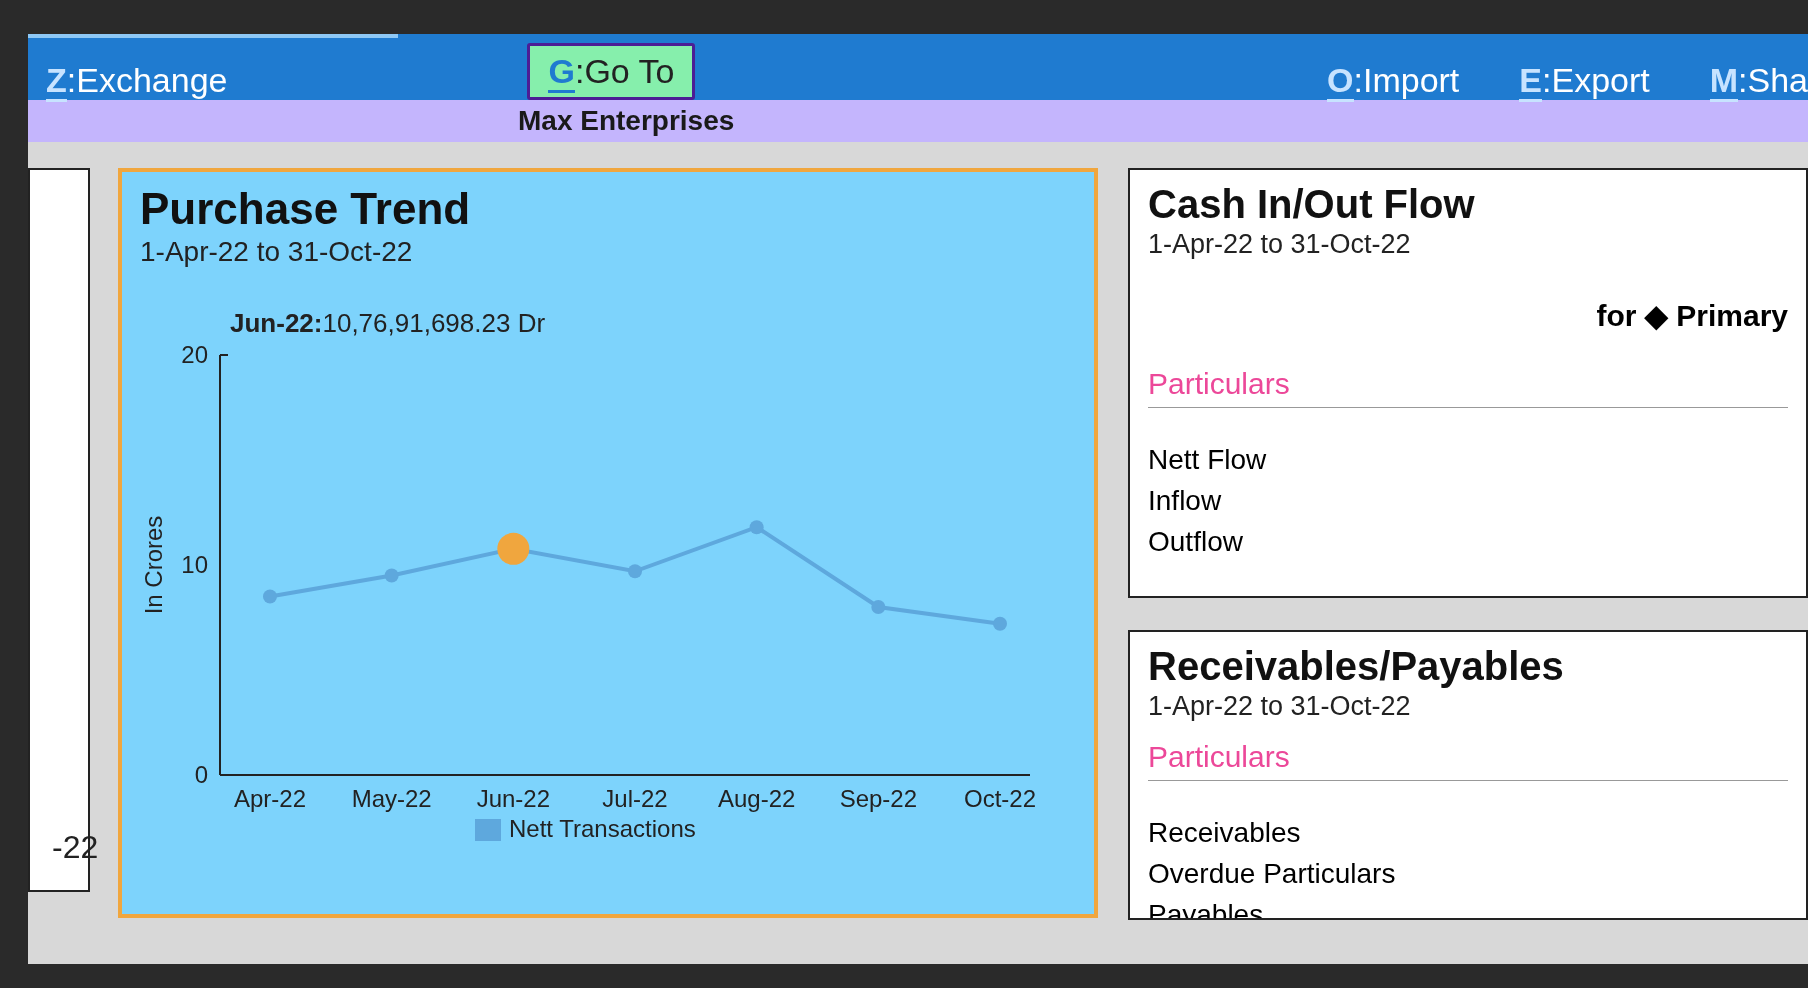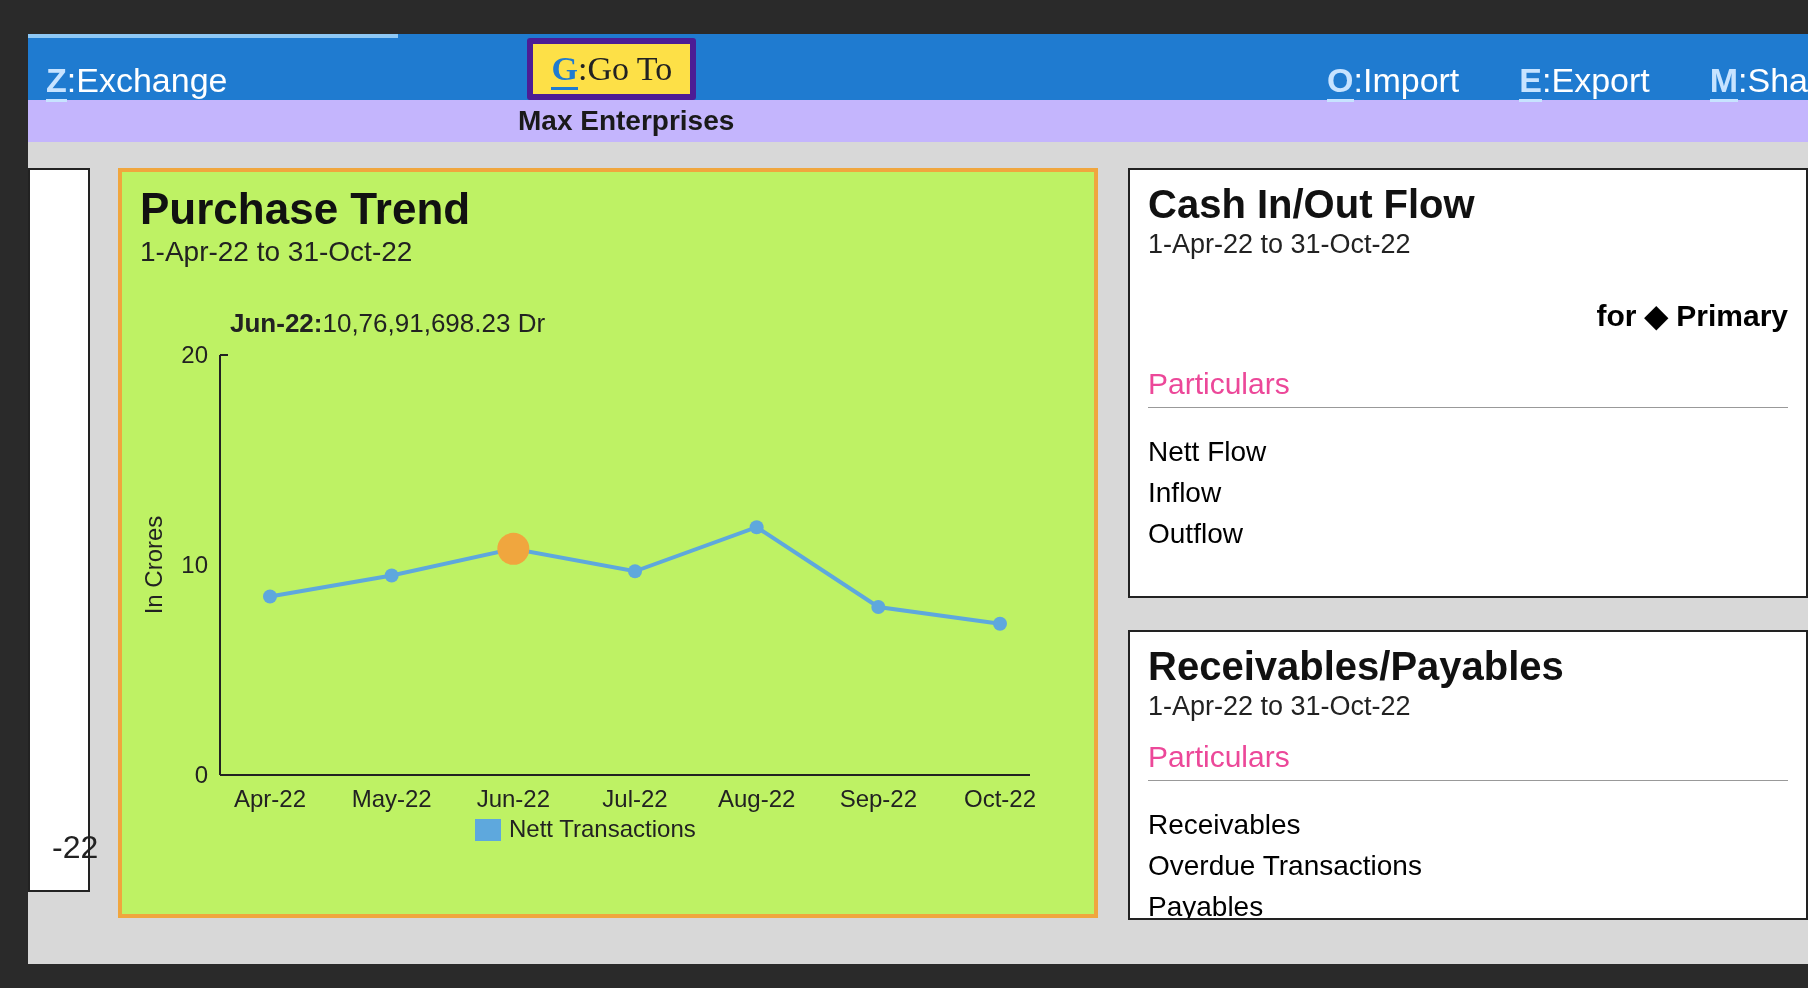--- a/index.html
+++ b/index.html
@@ -33,26 +33,25 @@
     margin-right: 60px;
     white-space: nowrap;
   }
   .ribbon .item .key {
     font-weight: bold;
     color: #c7e3ff;
     border-bottom: 3px solid #c7e3ff;
     padding-bottom: 0px;
   }
   .ribbon .item.active {
-    background: #fde047;
+    background: #86efac;
     color: #1a1a1a;
     padding: 6px 18px;
     border-radius: 3px;
-    border: 6px solid #4c1d95;
-    font-family: Liberation Serif, serif;
+    border: 3px solid #4c1d95;
   }
   .ribbon .item.active .key {
     color: #1f7bd0;
     border-bottom-color: #1f7bd0;
   }
   .underline-accent {
     position: absolute;
     left: 0;
     top: 0;
     width: 370px;
@@ -92,21 +91,21 @@
   .left-sliver .sliver-text {
     position: absolute;
     bottom: 24px;
     left: 22px;
     font-size: 32px;
     color: #222;
   }
 
   .chart-card {
     width: 980px;
-    background: #bef264;
+    background: #7dd3fc;
     border: 4px solid #f0a63e;
     padding: 12px 18px 8px 18px;
     margin-right: 30px;
     height: 750px;
   }
   .chart-card h2 {
     font-size: 44px;
     font-weight: bold;
     color: #111;
   }
@@ -158,21 +157,21 @@
     margin-top: 38px;
   }
   .side-card .section-head {
     font-size: 30px;
     color: #ec4899;
     margin-top: 34px;
     border-bottom: 1px solid #999;
     padding-bottom: 6px;
   }
   .side-card .rows {
-    margin-top: 24px;
+    margin-top: 32px;
     font-size: 28px;
     line-height: 1.4;
   }
   .side-card .rows div { margin-bottom: 2px; }
 </style>
 </head>
 <body>
 
 <div class="frame">
 
@@ -263,21 +262,21 @@
           <div>Outflow</div>
         </div>
       </div>
 
       <div class="side-card" style="height:290px; overflow:hidden">
         <h2>Receivables/Payables</h2>
         <div class="subtitle">1-Apr-22 to 31-Oct-22</div>
         <div class="section-head" style="margin-top:18px">Particulars</div>
         <div class="rows">
           <div>Receivables</div>
-          <div>Overdue Transactions</div>
+          <div>Overdue Particulars</div>
           <div>Payables</div>
         </div>
       </div>
 
     </div>
 
   </div>
 </div>
 
 </body></html>

